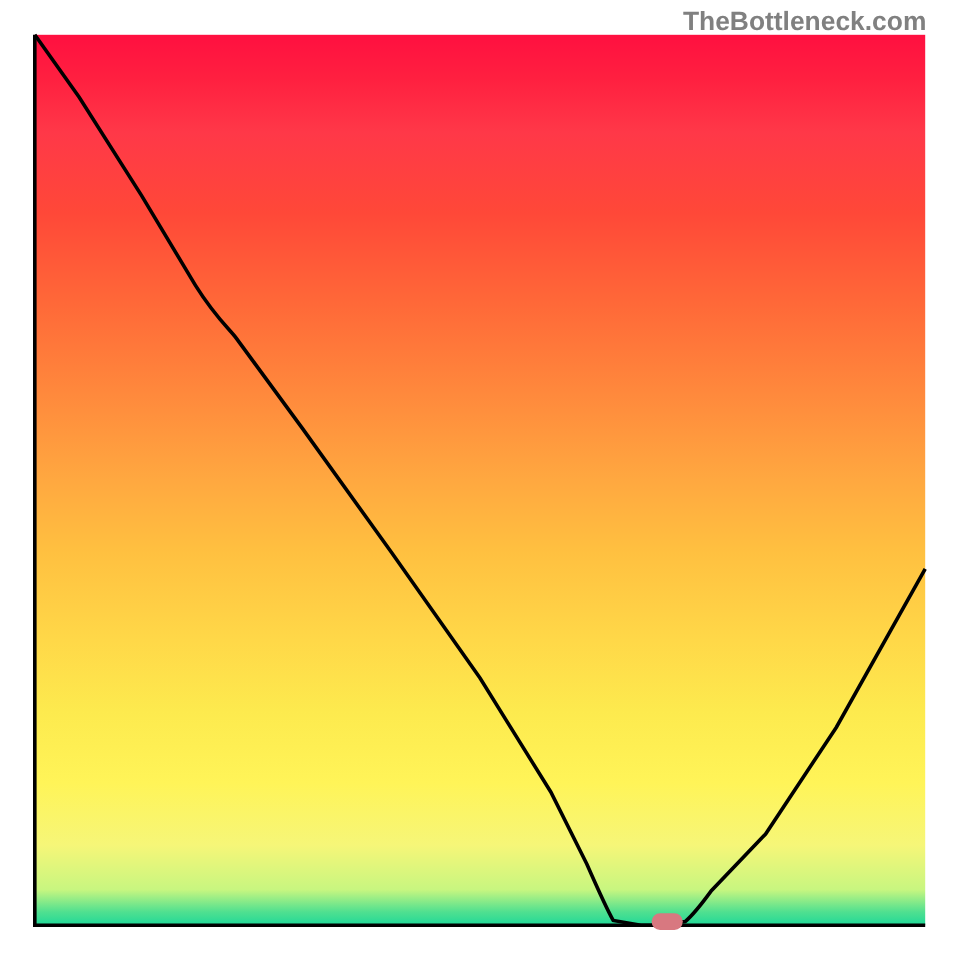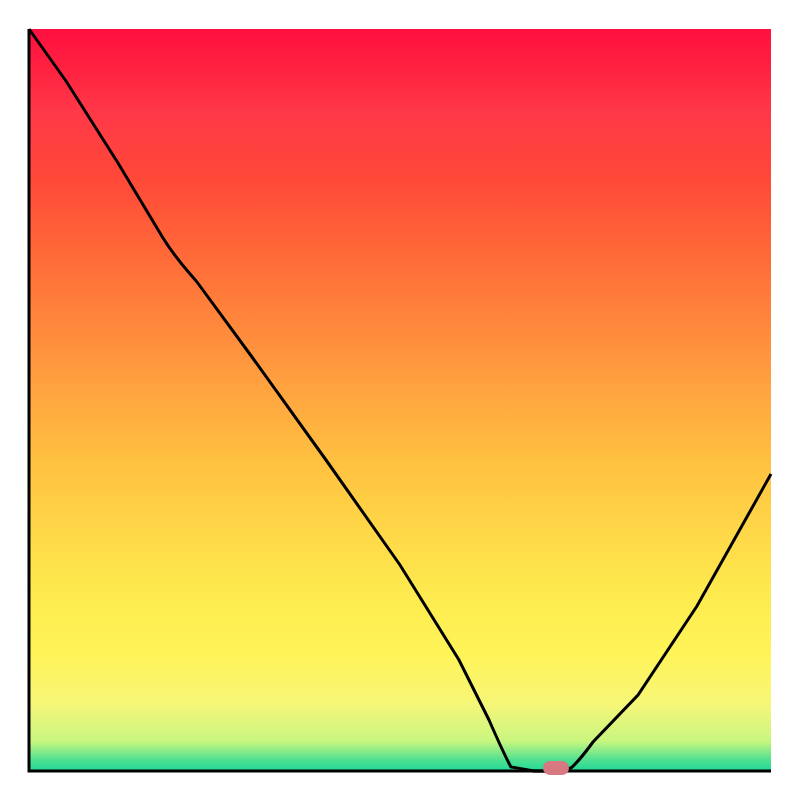--- a/index.html
+++ b/index.html
@@ -68,20 +68,21 @@
     fill: #d87880;
     stroke: none;
   }
 </style>
 </head>
 <body>
 
 <div class="chart-container">
   <div class="chart-background"></div>
 
+  <div class="watermark">TheBottleneck.com</div>
 
   <svg class="curve-svg" viewBox="0 0 800 800">
 
     <path class="axis-line" d="M 29 29 L 29 771 L 771 771"></path>
 
     <path class="curve-line" d="M 29 29
              L 66 81
              L 118 163
              L 163 238
              C 180 265, 192 275, 197 282

